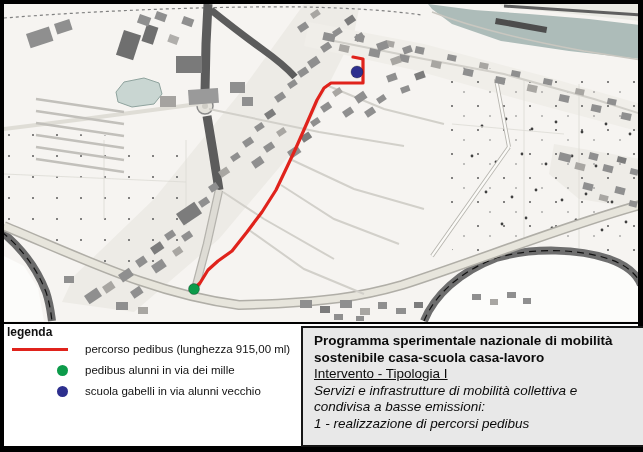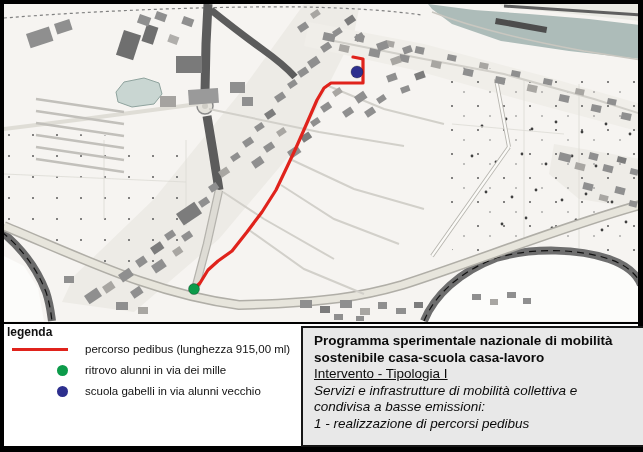--- a/index.html
+++ b/index.html
@@ -270,21 +270,21 @@
       <div>
         <div class="legend-title">legenda</div>
 
         <div class="legend-row row1">
           <span class="swatch-line" style="background: rgb(224, 35, 28);"></span>
           <span class="legend-label">percorso pedibus (lunghezza 915,00 ml)</span>
         </div>
 
         <div class="legend-row row2">
           <span class="swatch-dot" style="background: rgb(12, 155, 74);"></span>
-          <span class="legend-label">ritrovo alunni in via dei mille</span>
+          <span class="legend-label">pedibus alunni in via dei mille</span>
         </div>
 
         <div class="legend-row row3">
           <span class="swatch-dot" style="background: rgb(45, 47, 142);"></span>
           <span class="legend-label">scuola gabelli in via alunni vecchio</span>
         </div>
       </div>
 
       <div class="infobox">
         <div class="ib-line ib-bold">Programma sperimentale nazionale di mobilità</div>

